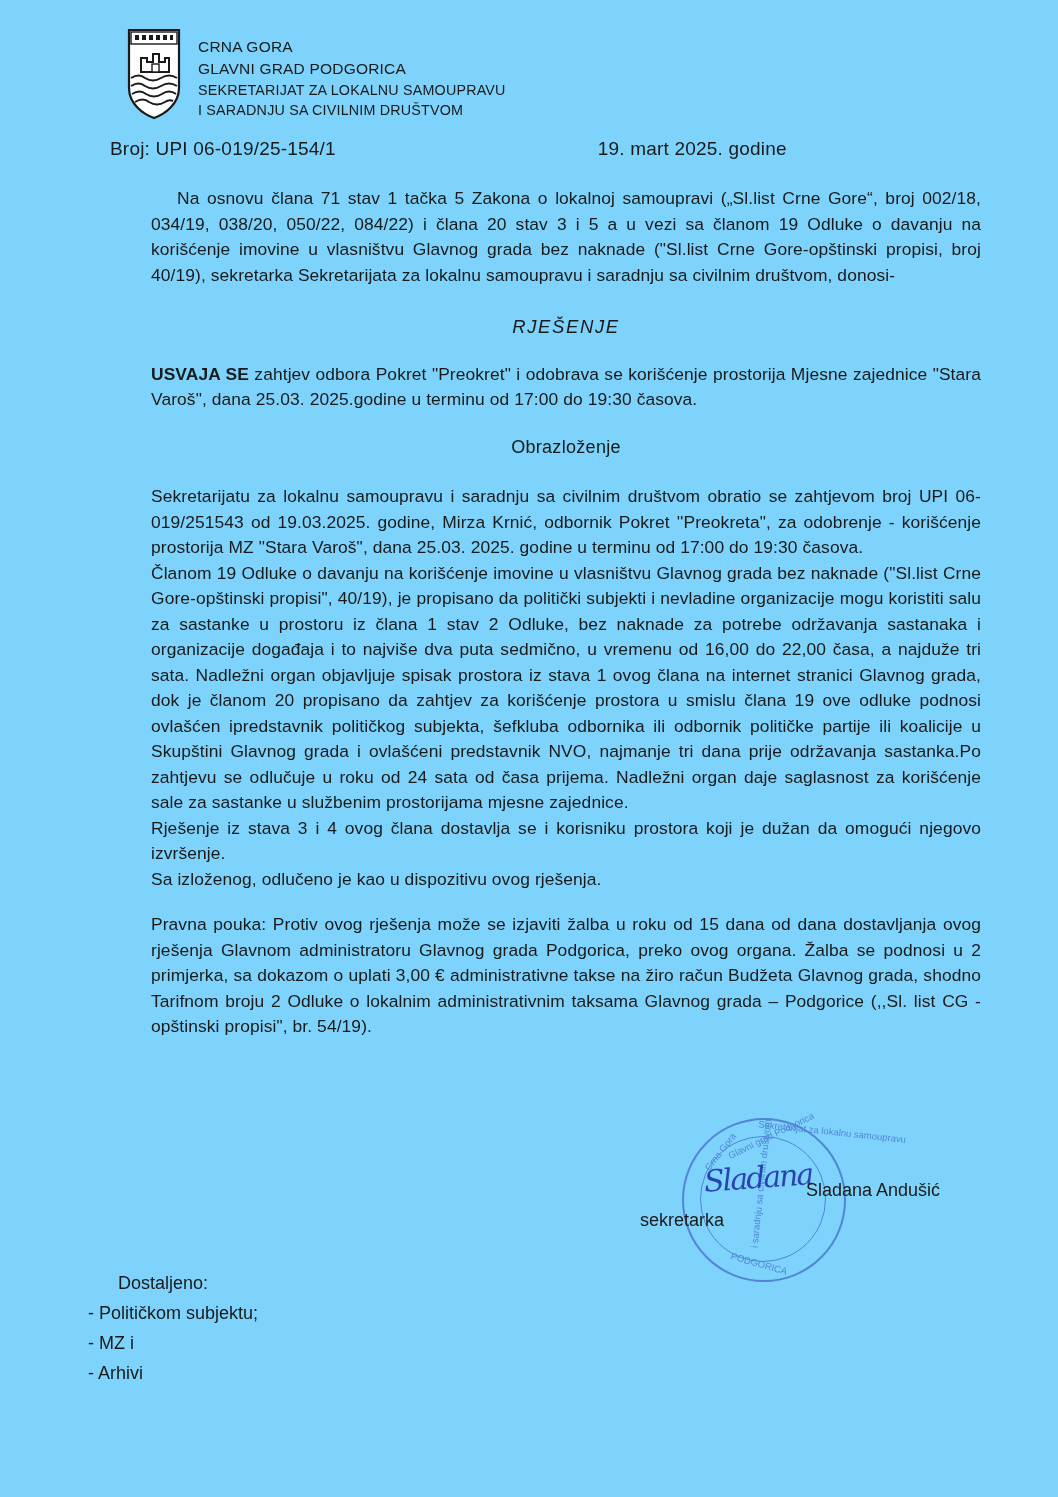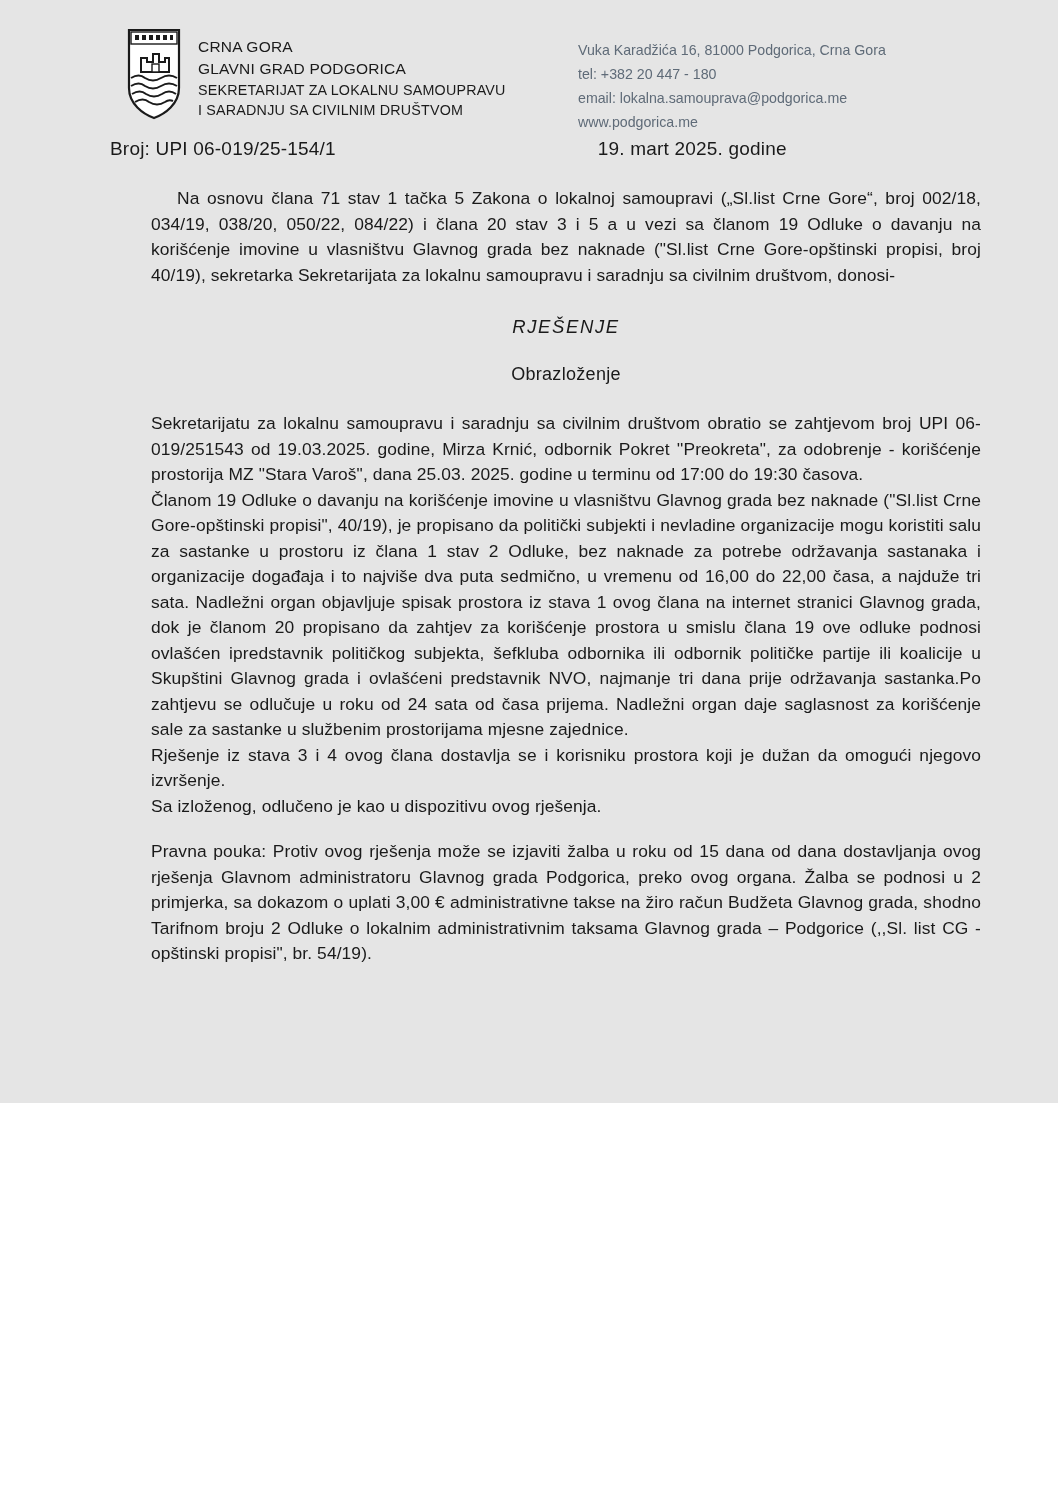--- a/index.html
+++ b/index.html
@@ -7,22 +7,22 @@
     padding: 0;
     background: #ffffff;
   }
   body {
     font-family: "Liberation Sans", sans-serif;
     color: #1a1a1a;
   }
   .page {
     position: relative;
     width: 1058px;
-    height: 1103px;
-    background: #e5e5e5;
+    height: 1497px;
+    background: #7dd3fc;
     overflow: hidden;
   }
 
   
   .header {
     position: absolute;
     left: 0;
     top: 24px;
     width: 1058px;
     display: flex;
@@ -240,39 +240,36 @@
       </svg>
     </div>
 
     <div class="org-block">
       <div class="org-line">CRNA GORA</div>
       <div class="org-line">GLAVNI GRAD PODGORICA</div>
       <div class="org-line small">SEKRETARIJAT ZA LOKALNU SAMOUPRAVU</div>
       <div class="org-line small">I SARADNJU SA CIVILNIM DRUŠTVOM</div>
     </div>
 
-    <div class="contact-block">
-      <div class="contact-line">Vuka Karadžića 16, 81000 Podgorica, Crna Gora</div>
-      <div class="contact-line">tel: +382 20 447 - 180</div>
-      <div class="contact-line">email: lokalna.samouprava@podgorica.me</div>
-      <div class="contact-line">www.podgorica.me</div>
-    </div>
   </div>
 
   <div class="refline">
     <div class="ref-number">Broj: UPI 06-019/25-154/1</div>
     <div class="ref-date">19. mart 2025. godine</div>
   </div>
 
   <div class="body-text">
 
     <p class="p-intro">Na osnovu člana 71 stav 1 tačka 5 Zakona o lokalnoj samoupravi („Sl.list Crne Gore“, broj 002/18, 034/19, 038/20, 050/22, 084/22) i člana   20 stav 3 i 5 a u vezi sa članom 19  Odluke o davanju na korišćenje imovine u vlasništvu Glavnog grada bez naknade ("Sl.list Crne Gore-opštinski propisi, broj 40/19), sekretarka Sekretarijata za lokalnu samoupravu i saradnju sa civilnim društvom, donosi-</p>
 
     <div class="title-center">RJEŠENJE</div>
 
+    <p class="p-block">
+      <span class="bold">USVAJA SE</span><span> zahtjev odbora Pokret "Preokret" i odobrava se korišćenje prostorija Mjesne zajednice "Stara Varoš", dana 25.03. 2025.godine u terminu od  17:00 do 19:30 časova.</span>
+    </p>
 
     <div class="subtitle-center">Obrazloženje</div>
 
     <p class="p-block">Sekretarijatu za lokalnu samoupravu i saradnju sa civilnim društvom obratio se zahtjevom broj UPI 06-019/251543 od 19.03.2025. godine, Mirza Krnić, odbornik Pokret ''Preokreta", za odobrenje -  korišćenje prostorija MZ "Stara Varoš", dana  25.03. 2025. godine u terminu od 17:00 do 19:30 časova.</p>
     <p class="p-block">Članom 19 Odluke o davanju na korišćenje imovine u vlasništvu Glavnog grada bez naknade ("Sl.list Crne Gore-opštinski propisi", 40/19),   je propisano da politički subjekti i nevladine organizacije mogu koristiti salu za sastanke u prostoru iz člana 1 stav 2 Odluke, bez naknade za potrebe održavanja sastanaka i organizacije događaja i to najviše dva puta sedmično, u vremenu od 16,00 do 22,00 časa, a najduže tri sata. Nadležni organ objavljuje spisak prostora iz stava 1 ovog člana na internet stranici Glavnog grada, dok je članom 20 propisano  da zahtjev za korišćenje prostora u smislu člana 19 ove odluke podnosi ovlašćen ipredstavnik političkog subjekta, šefkluba odbornika ili odbornik političke partije ili koalicije u Skupštini Glavnog grada i ovlašćeni  predstavnik NVO, najmanje tri dana prije održavanja sastanka.Po zahtjevu se odlučuje u roku od 24 sata od časa prijema. Nadležni organ daje saglasnost za korišćenje sale za sastanke u službenim prostorijama mjesne zajednice.</p>
     <p class="p-block">Rješenje iz stava 3 i 4 ovog člana dostavlja se i korisniku prostora koji je dužan da omogući njegovo izvršenje.</p>
     <p class="p-block">Sa izloženog, odlučeno je kao u dispozitivu ovog rješenja.</p>
 
     <p class="p-spaced">Pravna pouka: Protiv ovog rješenja može se izjaviti žalba u roku od 15 dana od dana dostavljanja ovog rješenja Glavnom administratoru Glavnog grada Podgorica, preko ovog organa. Žalba se podnosi u 2 primjerka, sa dokazom o uplati 3,00 € administrativne takse na žiro račun Budžeta Glavnog grada, shodno Tarifnom broju 2 Odluke o lokalnim administrativnim taksama Glavnog grada – Podgorice (,,Sl. list CG - opštinski propisi", br. 54/19).</p>
   </div>

